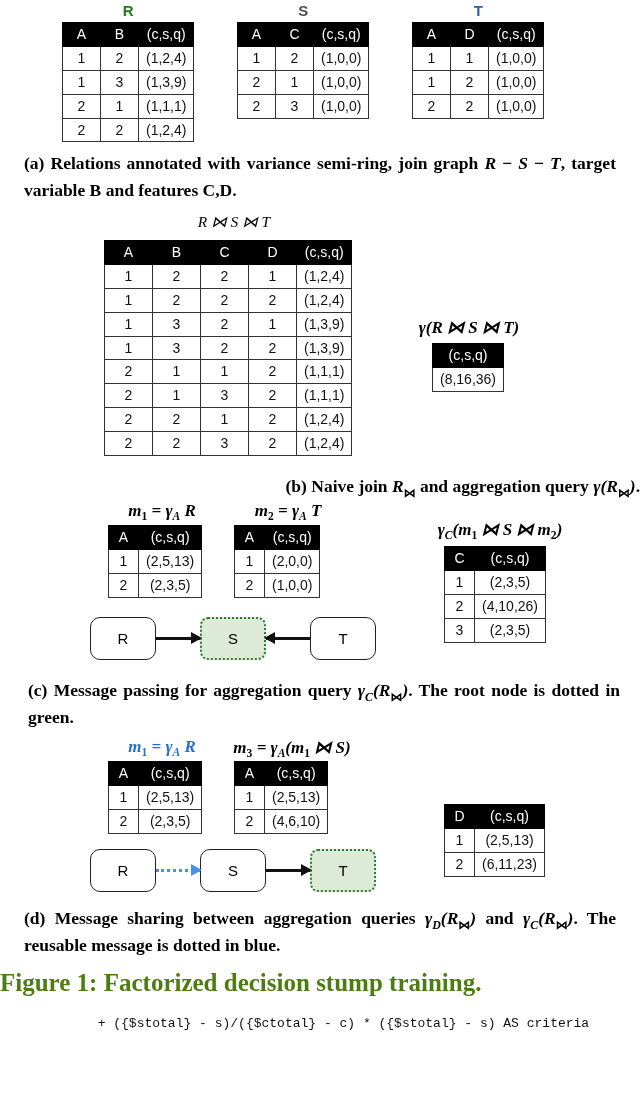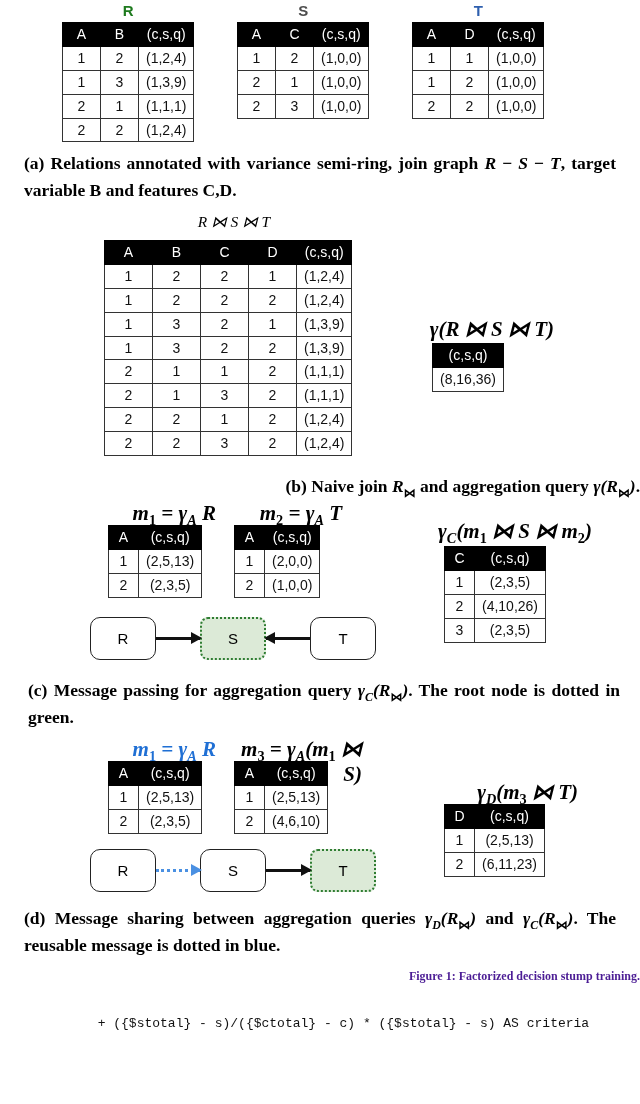--- a/index.html
+++ b/index.html
@@ -44,26 +44,26 @@
   }
   .caption.center { text-align: right; }
   .it { font-style: italic; }
   sub { font-size: 0.68em; line-height: 0; }
   .math-title {
     font-family: "Liberation Serif", "DejaVu Serif", serif;
     font-size: 15.5px; text-align: center; color: #000;
   }
   .math-label {
     font-family: "Liberation Serif", "DejaVu Serif", serif;
-    font-size: 21px; font-weight: bold; text-align: right; color: #000;
+    font-size: 17px; font-weight: bold; text-align: center; color: #000;
   }
   .blue-label { color: var(--msg_blue, #1f6fd4); }
   .fig-caption {
     font-family: "Liberation Serif", "DejaVu Serif", serif;
-    font-weight: bold; font-size: 12px; text-align: right; color: #4c1d95;
+    font-weight: bold; font-size: 25px; text-align: left; color: #4d7c0f;
   }
 
   
   .diagram { display: flex; align-items: center; }
   .node {
     width: 66px; height: 43px; border: 1.6px solid #222; border-radius: 10px;
     background: #fff; display: flex; align-items: center; justify-content: center;
     font-size: 15px; color: #000;
   }
   .node.root {
@@ -375,21 +375,20 @@
         <tr>
           <td>1</td>
           <td>(2,5,13)</td>
         </tr>
         <tr>
           <td>2</td>
           <td>(4,6,10)</td>
         </tr>
       </tbody>
     </table>
-  <div class="abs math-label" style="left:418px;top:780px;width:160px"><span class="it">γ</span><sub class="it">D</sub><span class="it">(m</span><sub>3</sub><span class="it"> ⋈ T)</span></div>
   <table class="abs tbl tbl-narrow" style="left:444px;top:804px">
       <thead>
         <tr>
           <th>D</th>
           <th>(c,s,q)</th>
         </tr>
       </thead>
       <tbody>
         <tr>
           <td>1</td>

